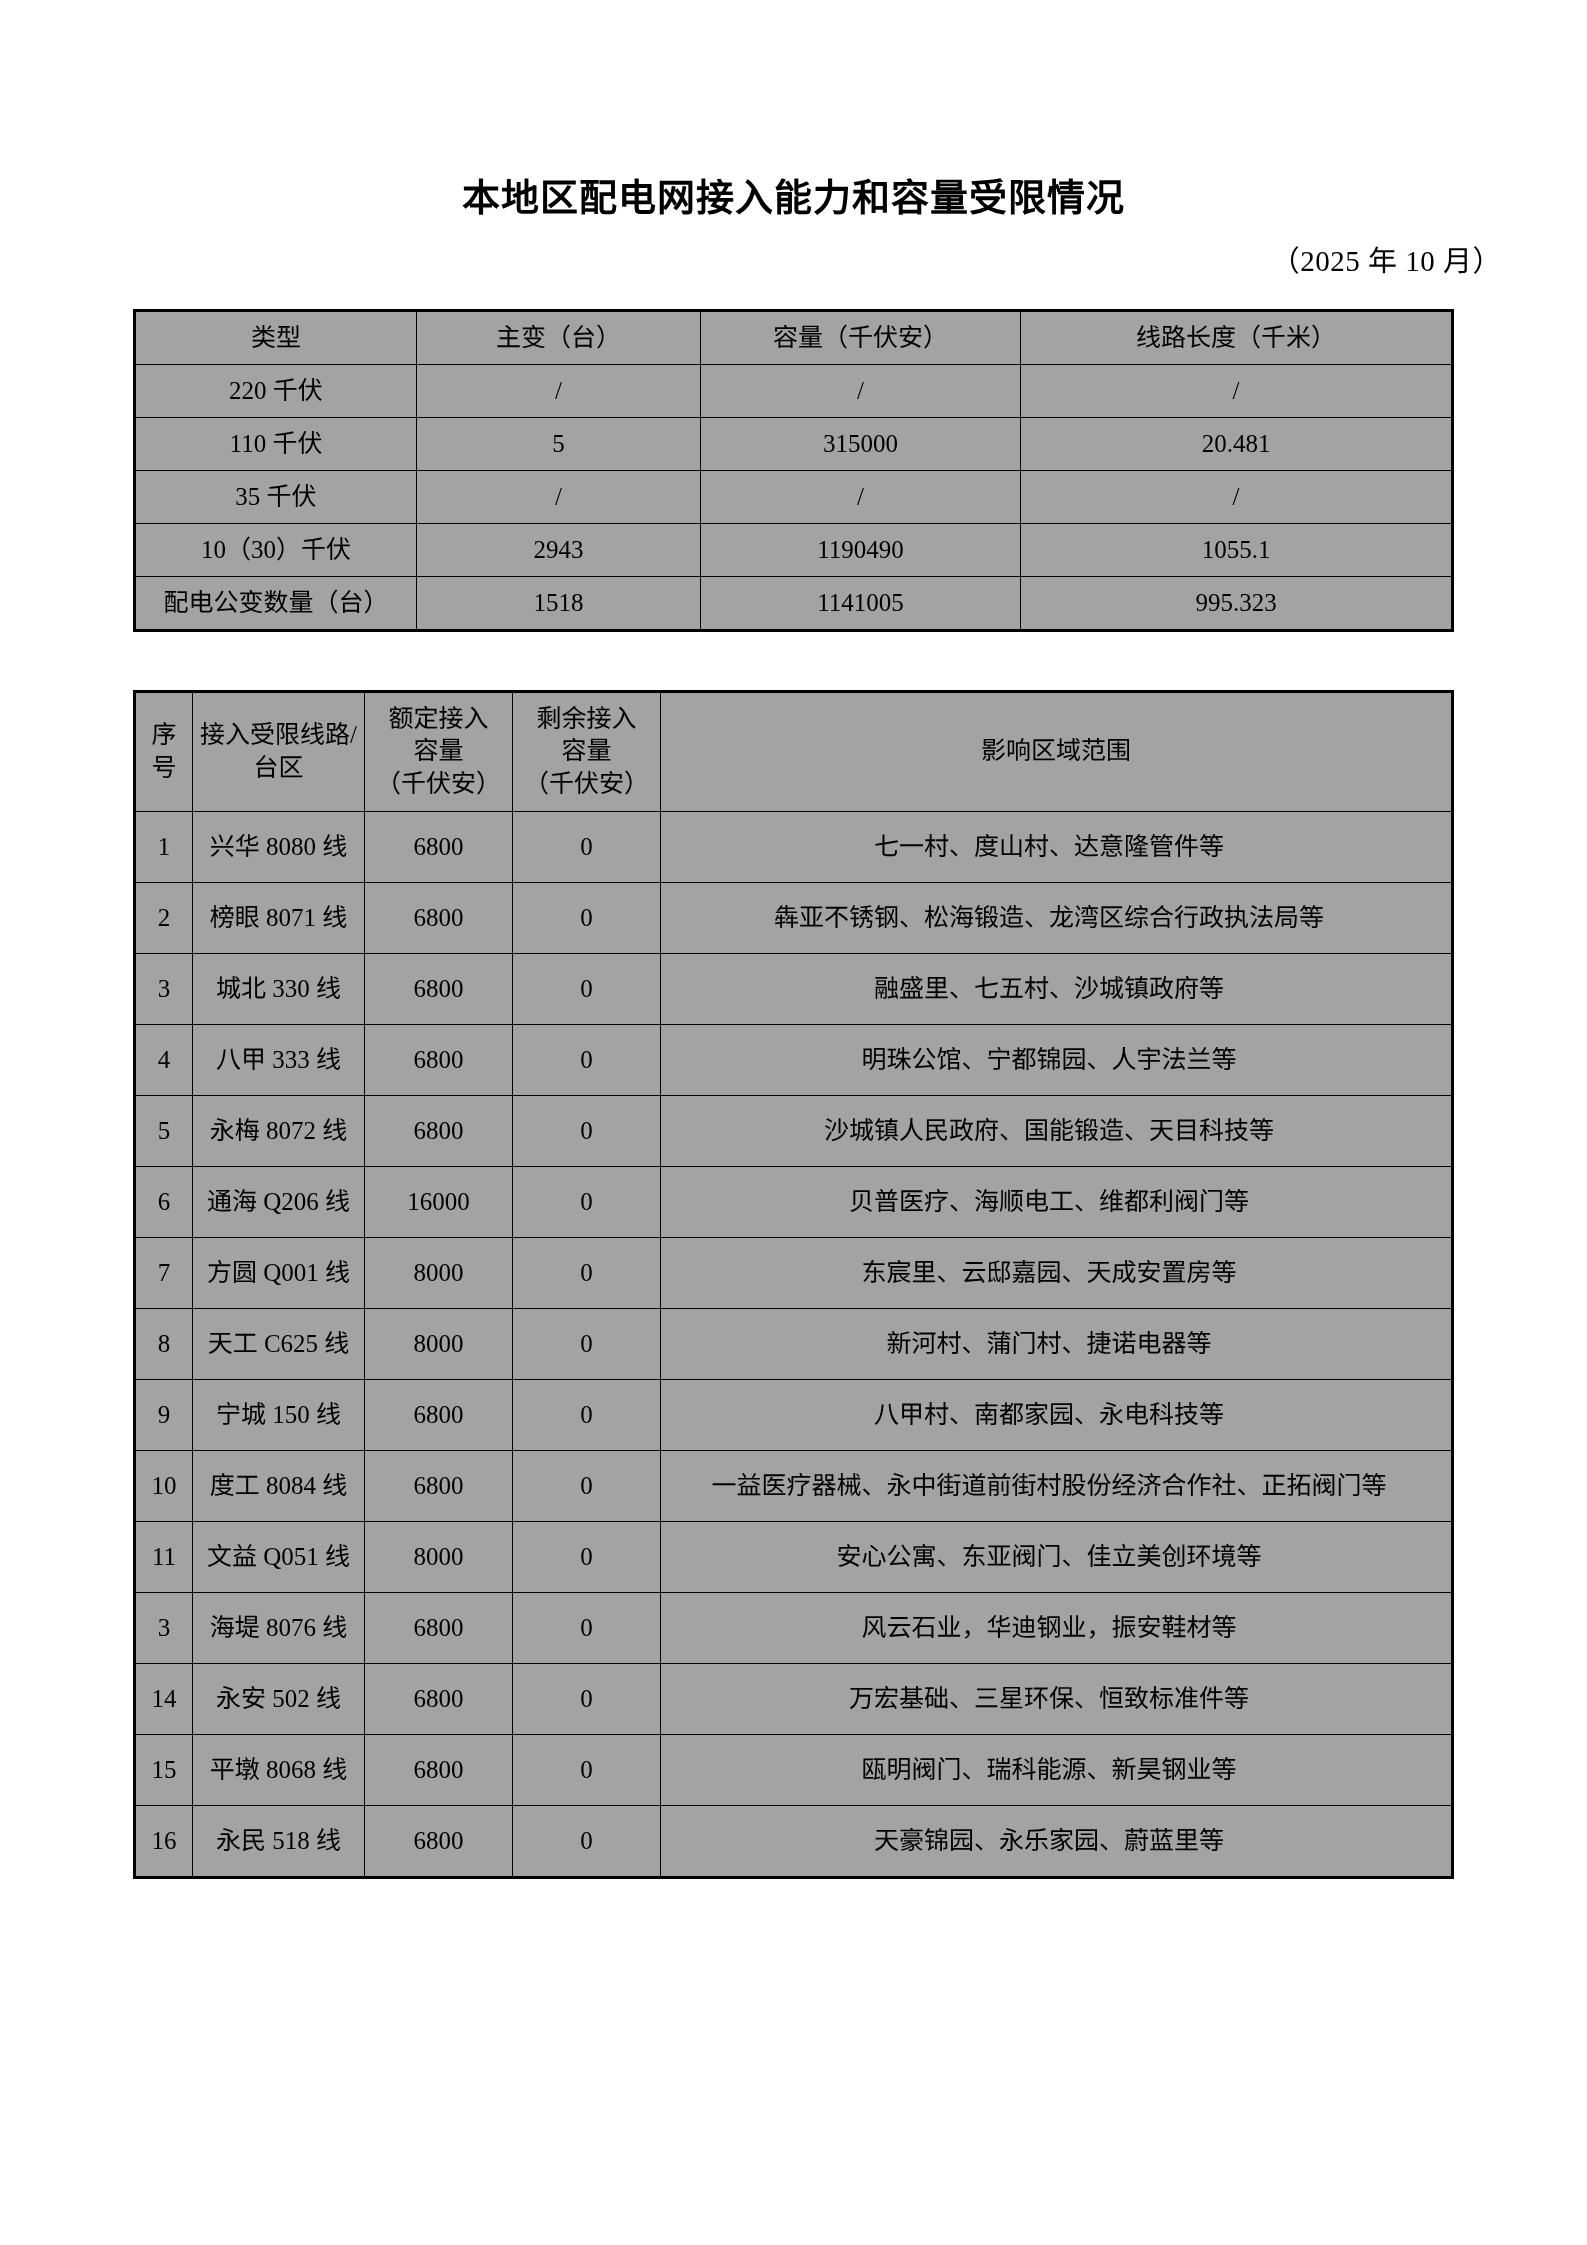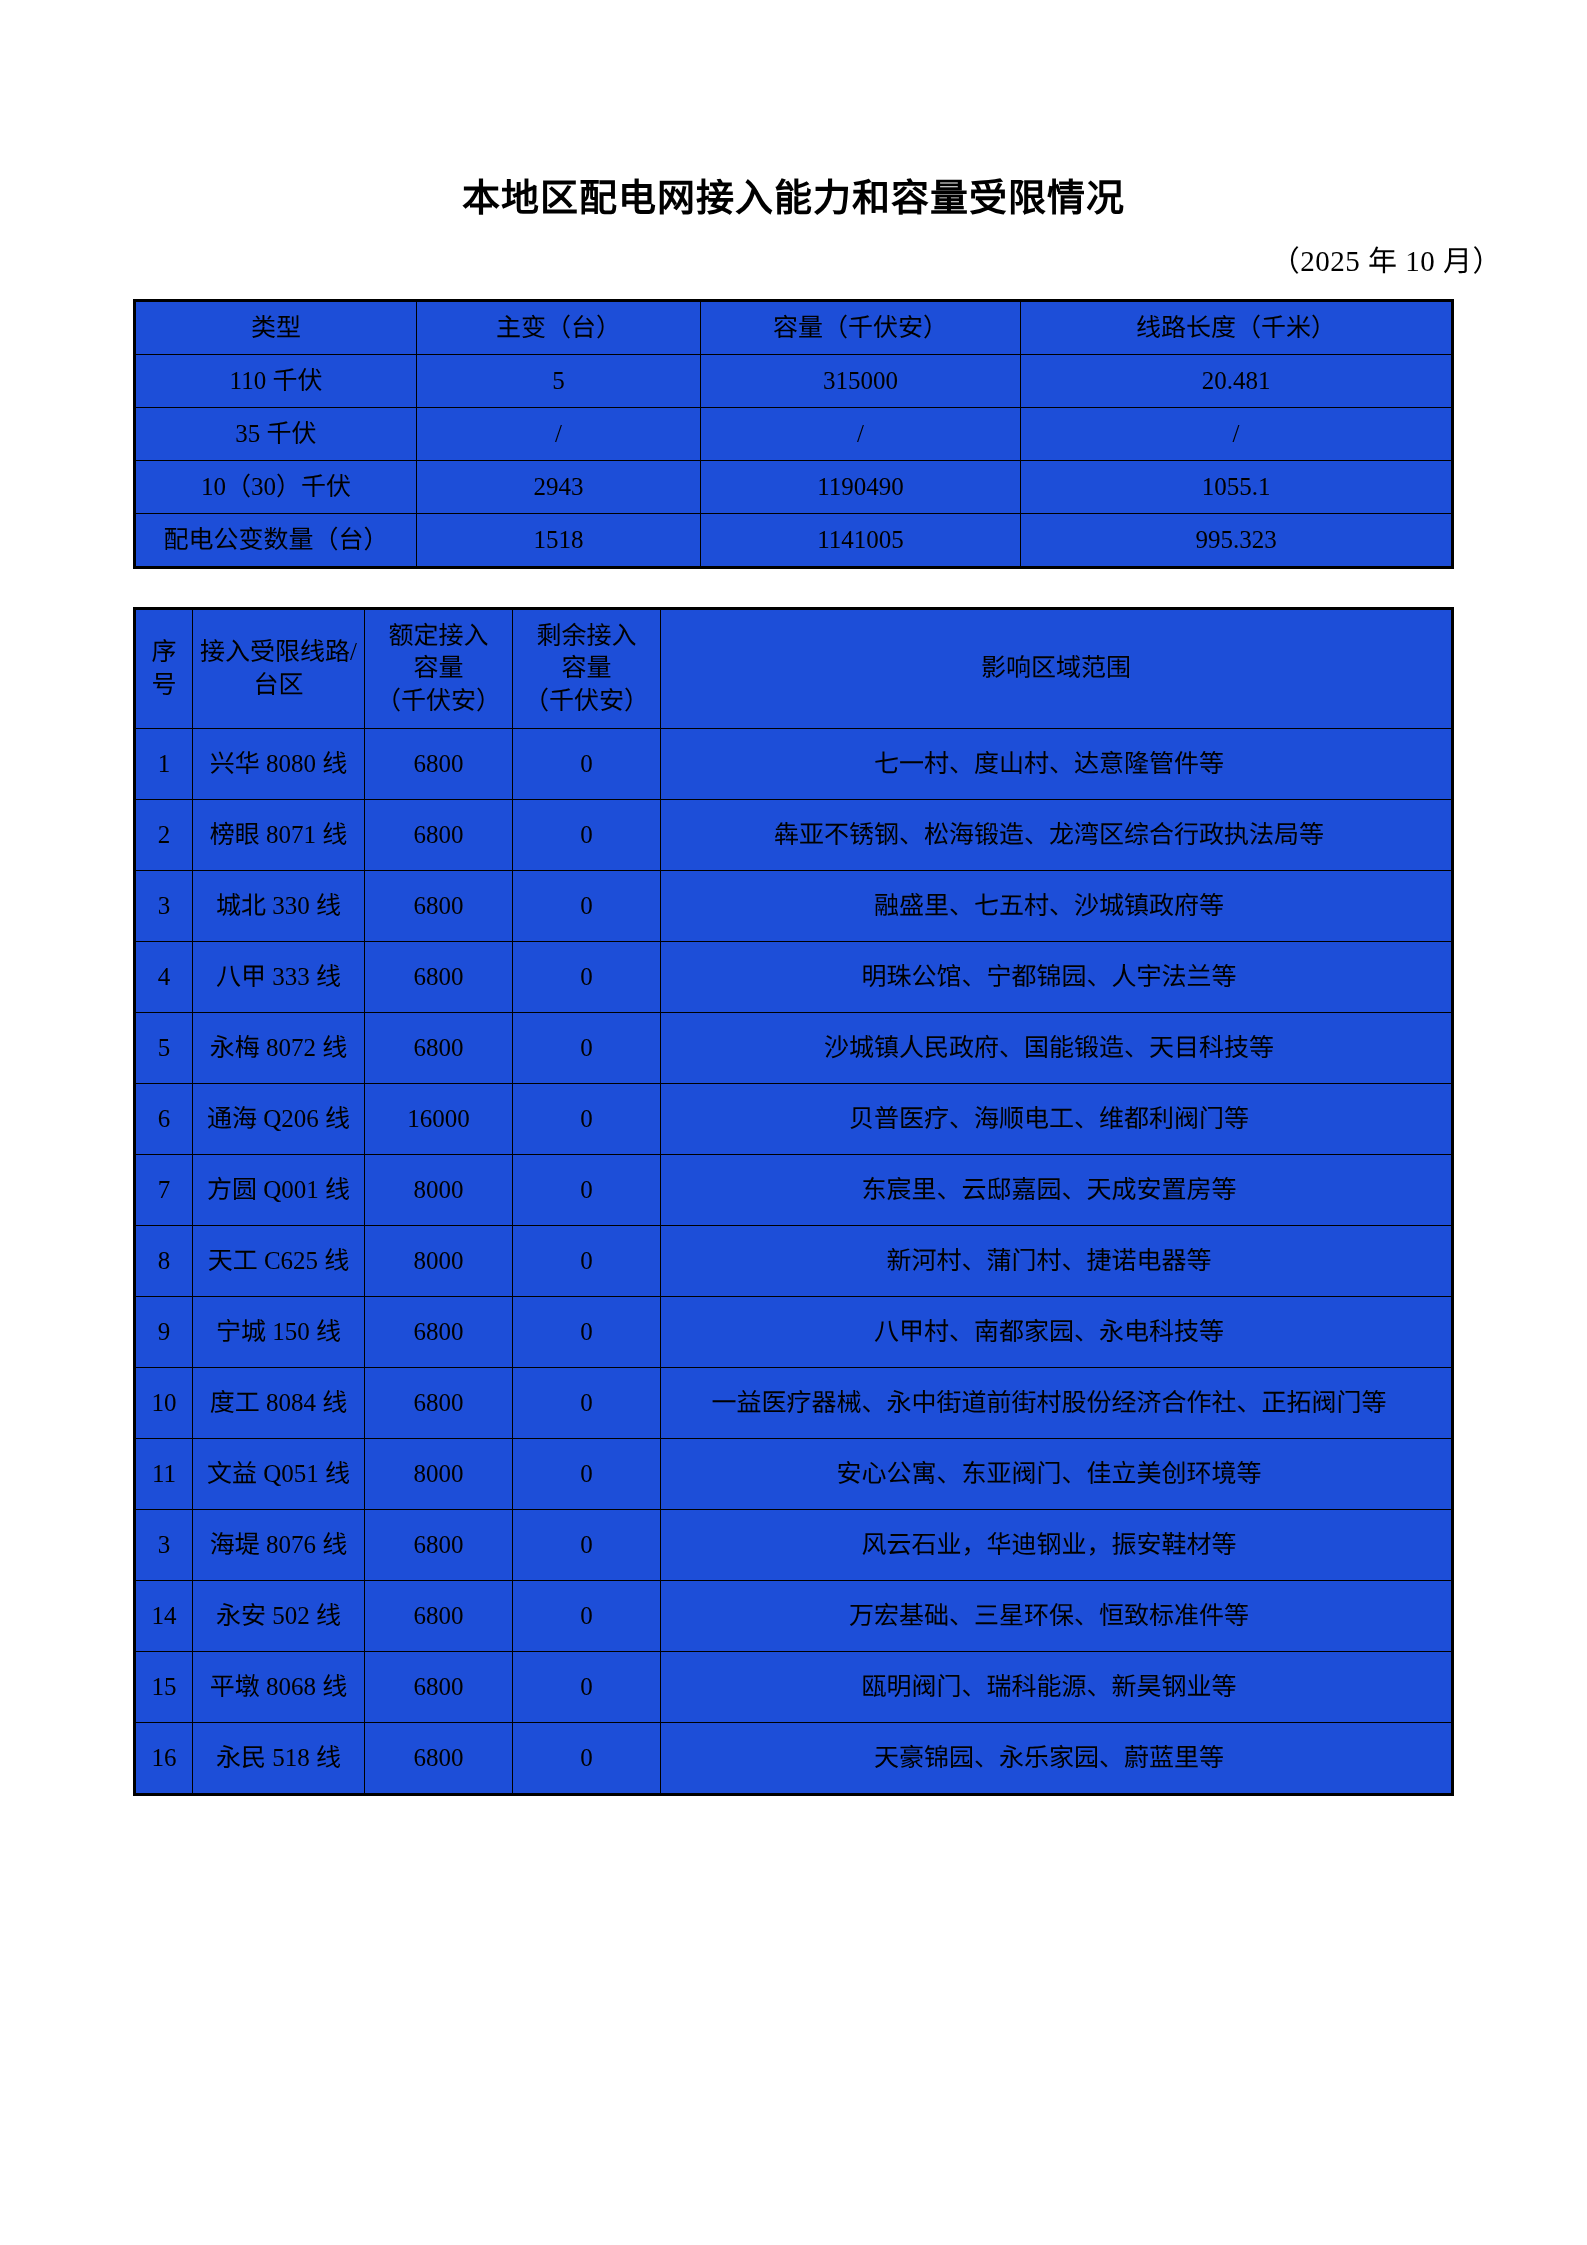--- a/index.html
+++ b/index.html
@@ -41,22 +41,22 @@
     padding-top: 14px;
     padding-bottom: 20px;
     letter-spacing: 0.5px;
   }
 
   
   table {
     border-collapse: collapse;
     table-layout: fixed;
     width: 1318px;
-    margin: 0 auto;
-    background: #1d4ed8;
+    margin: 10px auto;
+    background: #a3a3a3;
   }
   table td, table th {
     border: 1px solid #000;
     text-align: center;
     vertical-align: middle;
     font-weight: normal;
     font-size: 25px;
     padding: 4px 6px;
     line-height: 1.35;
   }
@@ -124,20 +124,26 @@
     </colgroup>
     <thead>
       <tr>
         <td>类型</td>
         <td>主变（台）</td>
         <td>容量（千伏安）</td>
         <td>线路长度（千米）</td>
       </tr>
     </thead>
     <tbody>
+      <tr>
+        <td>220 千伏</td>
+        <td>/</td>
+        <td>/</td>
+        <td>/</td>
+      </tr>
       <tr>
         <td>110 千伏</td>
         <td>5</td>
         <td>315000</td>
         <td>20.481</td>
       </tr>
       <tr>
         <td>35 千伏</td>
         <td>/</td>
         <td>/</td>

